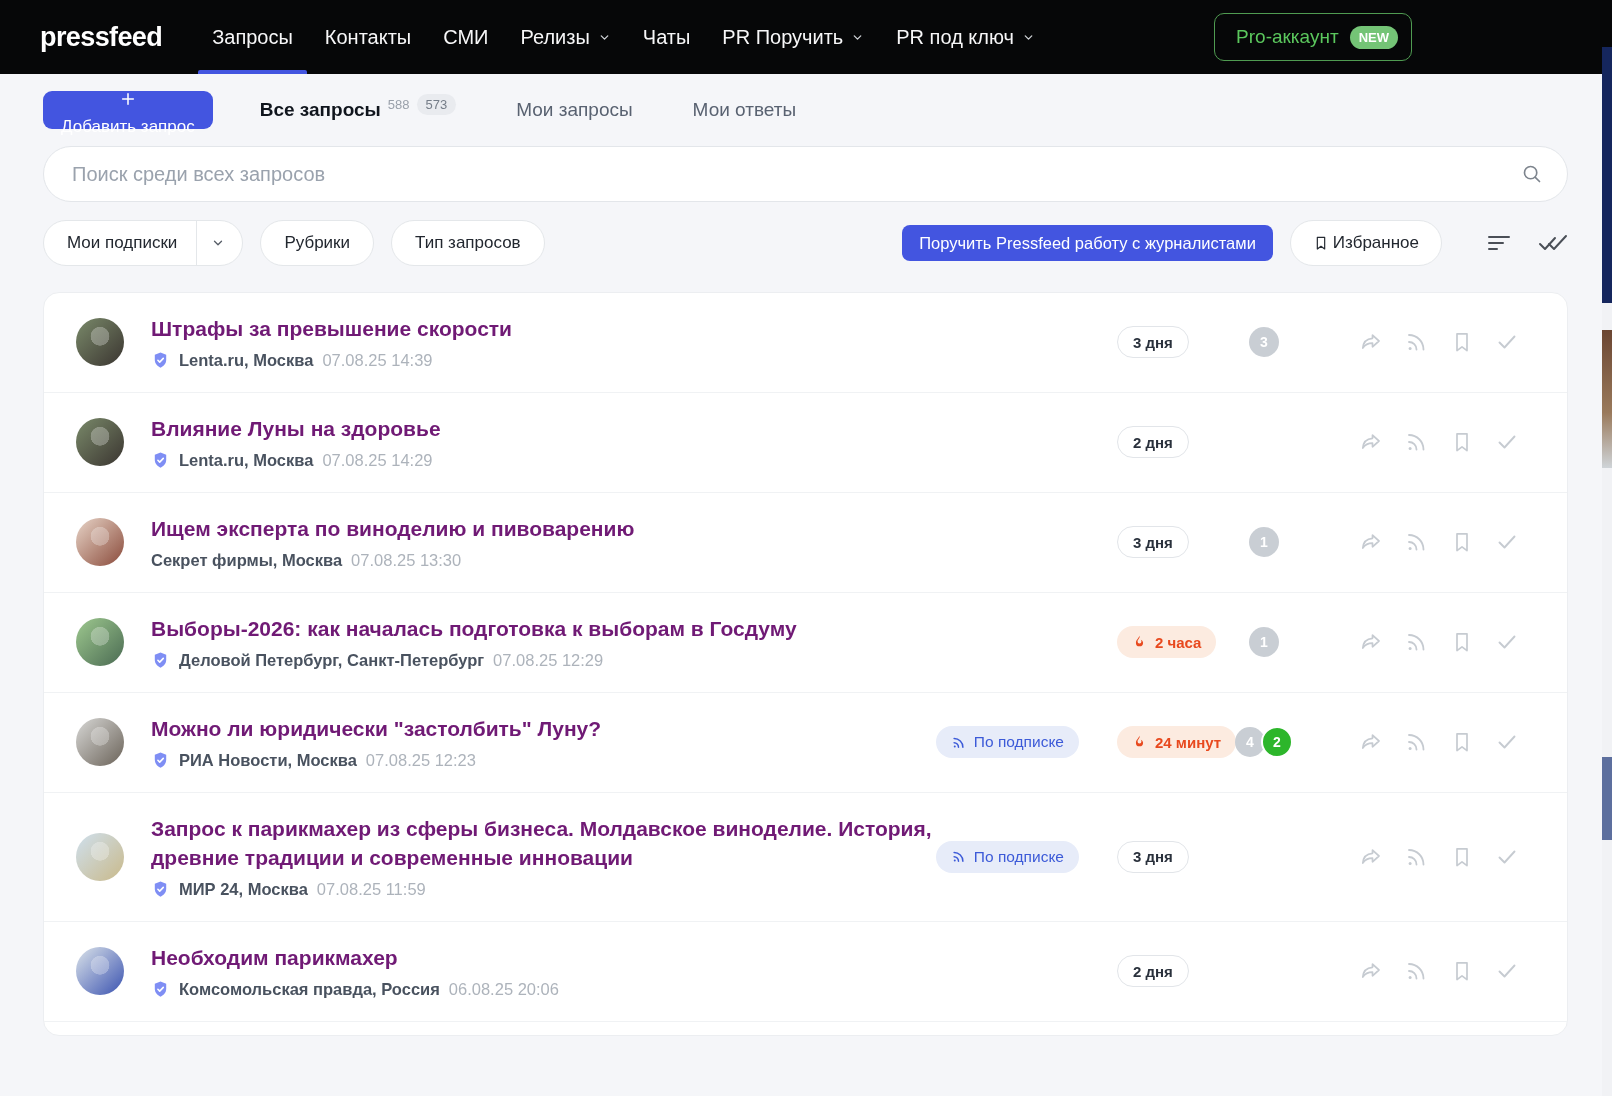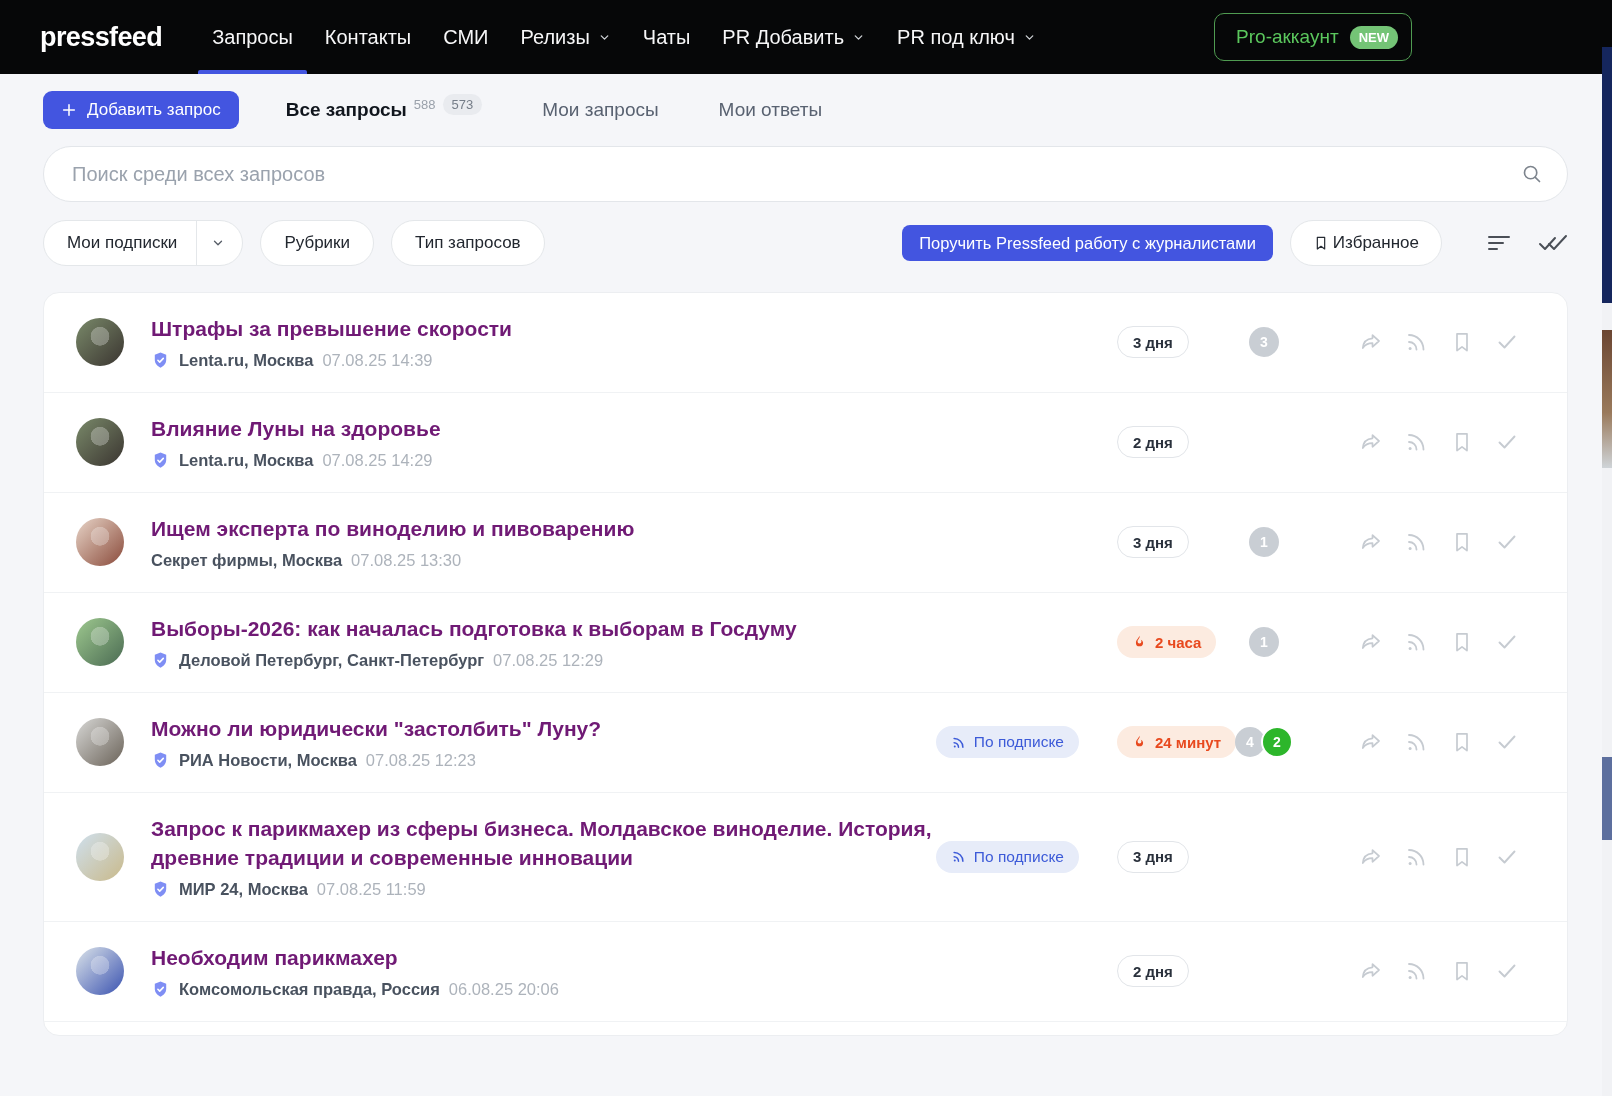--- a/index.html
+++ b/index.html
@@ -14,21 +14,21 @@
   .nav-item .chev { color:#cfd2d6; display:flex; }
   .nav-item.active::after { content:""; position:absolute; left:2px; right:2px; bottom:0; height:4px; background:#4355e0; border-radius:2px 2px 0 0; }
   .pro-btn { margin-left:auto; margin-right:160px; height:48px; border:1px solid #4f9b51; border-radius:10px; background:transparent; display:flex; align-items:center; gap:11px; padding:0 13px 0 21px; cursor:pointer; }
   .pro-btn .pro-label { font-size:19px; }
   .pro-btn .pro-badge { color:#fff; font-size:13px; font-weight:700; border-radius:12px; padding:4px 9px; }
 
   
   .page { padding:0 44px 0 43px; }
 
   .tabs-row { display:flex; align-items:center; margin-top:14px; height:44px; }
-  .add-btn { height:38px; background:#4355e0; color:#fff; border:none; border-radius:9px; font-size:17px; font-family:inherit; display:flex; align-items:center; gap:10px; padding:0 18px; cursor:pointer; }
+  .add-btn { height:38px; background:#4355e0; color:#fff; border:none; border-radius:9px; font-size:17px; font-family:inherit; display:flex; align-items:center; gap:10px; padding:0 18px; cursor:pointer;flex-direction:column; }
   .tab { font-size:19px; color:#596271; cursor:pointer; display:flex; align-items:flex-start; }
   .tab.first { margin-left:47px; }
   .tab + .tab { margin-left:60px; }
   .tab.active .tab-label { color:#10151d; font-weight:700; }
   .count-top { font-size:13px; color:#9aa1ab; margin-left:7px; transform:translateY(-2px); }
   .count-pill { font-size:13px; color:#757d88; background:#e9ebef; border-radius:12px; padding:3px 9px; margin-left:7px; transform:translateY(-5px); }
 
   .search { margin-top:14px; height:56px; background:#fff; border:1px solid #e3e6ea; border-radius:28px; display:flex; align-items:center; padding:0 24px 0 28px; }
   .search input { flex:1; border:none; outline:none; font-size:20px; color:#20252d; font-family:inherit; background:transparent; }
   .search input::placeholder { color:#9aa2ad; }
@@ -112,21 +112,21 @@
       <svg width="13" height="13" viewBox="0 0 24 24" fill="none" stroke="currentColor" stroke-width="2.4" stroke-linecap="round" stroke-linejoin="round">
             <path d="m6 9 6 6 6-6"></path>
           </svg>
     </span>
   </div>
       <div class="nav-item">
     <span class="nav-label">Чаты</span>
 
   </div>
       <div class="nav-item">
-    <span class="nav-label">PR Добавить</span>
+    <span class="nav-label">PR Поручить</span>
     <span class="chev">
       <svg width="13" height="13" viewBox="0 0 24 24" fill="none" stroke="currentColor" stroke-width="2.4" stroke-linecap="round" stroke-linejoin="round">
             <path d="m6 9 6 6 6-6"></path>
           </svg>
     </span>
   </div>
       <div class="nav-item">
     <span class="nav-label">PR под ключ</span>
     <span class="chev">
       <svg width="13" height="13" viewBox="0 0 24 24" fill="none" stroke="currentColor" stroke-width="2.4" stroke-linecap="round" stroke-linejoin="round">

